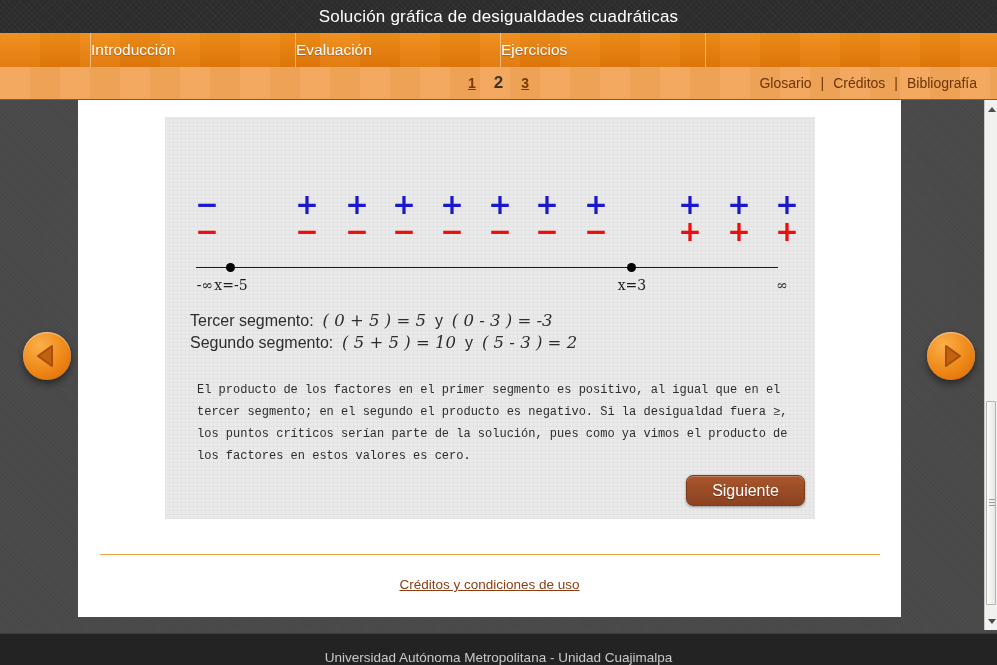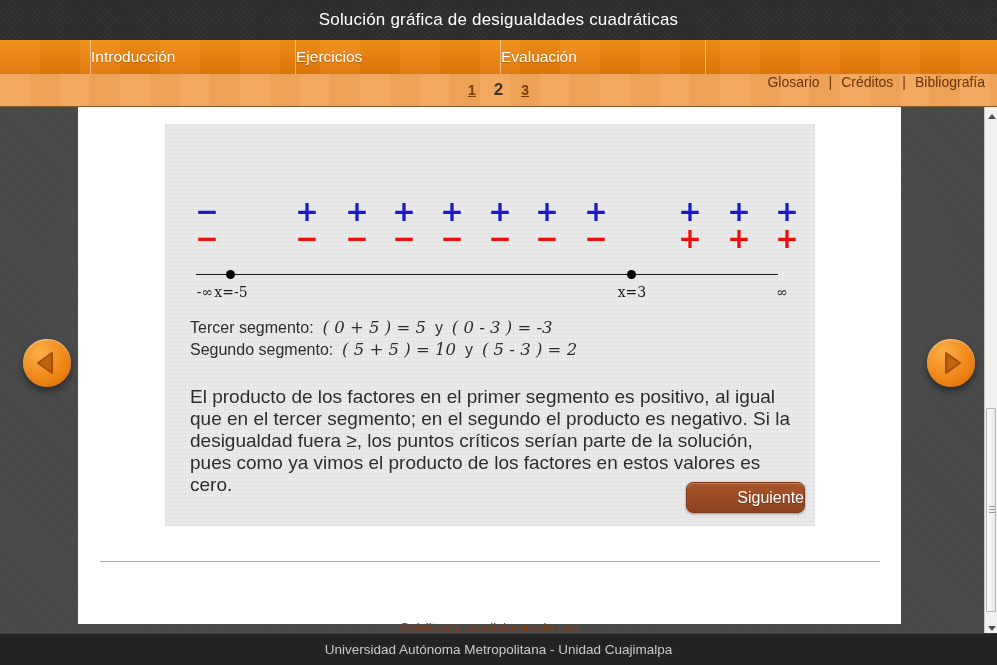--- a/index.html
+++ b/index.html
@@ -2,21 +2,21 @@
 <html><head>
 <meta charset="utf-8">
 <style>
   * { margin:0; padding:0; box-sizing:border-box; }
   html,body { width:997px; height:665px; }
   body { font-family:"Liberation Sans", sans-serif; overflow:hidden; background:#4a4a4a; }
   .app { position:relative; width:997px; height:665px; }
 
   
   .header {
-    height:40px; background-color:#2c2c2c;
+    height:33px; background-color:#2c2c2c;
     background-image: repeating-linear-gradient(45deg, rgba(255,255,255,.025) 0 1px, transparent 1px 4px),
                       repeating-linear-gradient(-45deg, rgba(255,255,255,.02) 0 1px, transparent 1px 4px);
     display:flex; align-items:center; justify-content:center;
   }
   .header .title { color:#ffffff; font-size:17px; letter-spacing:.2px; }
 
   
   .tabbar {
     height:34px; display:flex; position:relative; z-index:2;
     background:linear-gradient(#f18d17, #e0780a);
@@ -38,21 +38,21 @@
   
   .subnav {
     height:33px; background:#f2a558; position:relative; z-index:1;
     background-image: repeating-linear-gradient(90deg, rgba(255,255,255,.04) 0 30px, rgba(0,0,0,.02) 30px 60px);
     border-bottom:1px solid #8a5a26;
   }
   .pages { position:absolute; left:50%; top:0; transform:translateX(-50%); height:100%;
     display:flex; align-items:center; gap:18px; }
   .page-link { font-size:14px; font-weight:bold; color:#7a3a05; text-decoration:underline; cursor:pointer; }
   .page-link.current { font-size:17px; color:#3f3428; text-decoration:none; cursor:default; }
-  .subnav-links { position:absolute; right:12px; top:0; height:100%; display:flex; gap:9px; }
+  .subnav-links { position:absolute; right:20px; top:0; height:100%; display:flex; align-items:center; gap:9px; }
   .subnav-link { font-size:14px; color:#6d3408; cursor:pointer; }
   .subnav-sep { font-size:14px; color:#6d3408; }
 
   
   .bodyarea {
     position:relative; height:530px; background-color:#4b4b4b;
     background-image: radial-gradient(ellipse at 50% 35%, rgba(255,255,255,.04), transparent 70%),
                       repeating-linear-gradient(45deg, rgba(0,0,0,.06) 0 1px, transparent 1px 3px);
   }
   .card { position:absolute; left:78px; top:0; width:823px; height:517px; background:#ffffff; }
@@ -80,34 +80,34 @@
   .nl-dot { position:absolute; top:146px; width:9px; height:9px; border-radius:50%; background:#000; }
   .nl-dot1 { left:61px; } .nl-dot2 { left:462px; }
   .nl-label { position:absolute; top:160px; font-family:"DejaVu Serif", serif; font-size:14px; color:#1c1c1c;
     transform:translateX(-50%); white-space:nowrap; }
   .nl-neginf { left:40px; } .nl-p1 { left:66px; } .nl-p2 { left:467px; } .nl-inf { left:617px; }
 
   .segments { position:absolute; left:25px; top:193px; font-size:16px; color:#2d2d2d; line-height:22px; white-space:nowrap; }
   .seg-math { font-family:"DejaVu Serif", serif; font-style:italic; font-size:16.5px; }
   .seg-conj { font-family:"Liberation Sans", sans-serif; font-style:normal; }
 
-  .paragraph { position:absolute; left:25px; top:262px; width:608px; font-size:19px; color:#2d2d2d; line-height:22px; }
+  .paragraph { position:absolute; left:32px; top:262px; width:608px; font-size:12px; color:#2d2d2d; line-height:22px;font-family:Liberation Mono, monospace; }
 
   .nav-btn {
     position:absolute; top:358px; height:31px; border-radius:7px; border:1px solid #7c3a1a;
     background:linear-gradient(#a9562b, #8c4120); color:#ffffff; font-size:16px;
     font-family:"Liberation Sans", sans-serif; cursor:pointer;
     box-shadow:0 1px 3px rgba(0,0,0,.35), inset 0 1px 0 rgba(255,255,255,.25);
     text-shadow:0 1px 1px rgba(0,0,0,.3);
   }
   .btn-prev { left:21px; width:118px; }
-  .btn-next { left:521px; width:119px;text-align:right; }
+  .btn-next { left:521px; width:119px; }
 
   .card-hr { position:absolute; top:454px; left:22px; width:780px; border-top:1px solid #e6a23c; }
-  .credits-wrap { position:absolute; top:475px; left:0; width:100%; text-align:center;margin-top:36px; }
+  .credits-wrap { position:absolute; top:475px; left:0; width:100%; text-align:center; }
   .credits-link { font-size:13.5px; color:#8c3d12; text-decoration:underline; cursor:pointer; }
 
   
   .arrow-btn {
     position:absolute; top:232px; width:48px; height:48px; border-radius:50%; border:none; cursor:pointer;
     background:radial-gradient(circle at 35% 28%, #fbaf4a, #ef8818 55%, #e0720b 85%);
     box-shadow:0 4px 7px rgba(0,0,0,.45), inset 0 1px 1px rgba(255,255,255,.5);
   }
   .arrow-left { left:23px; } .arrow-right { left:927px; }
   .arrow-btn svg { display:block; margin:auto; }
@@ -121,38 +121,38 @@
   .sb-thumb {
     position:absolute; left:1px; top:301px; width:10px; height:204px; border:1px solid #b4b4b0; border-radius:1px;
     background:linear-gradient(90deg, #fdfdfd, #e7e7e4); cursor:pointer;
   }
   .sb-grip { position:absolute; left:2px; top:50%; margin-top:-4px; width:6px; height:8px;
     background:repeating-linear-gradient(#9c9c98 0 1px, transparent 1px 3px); }
 
   
   .footer {
     position:absolute; bottom:0; left:0; width:997px; height:32px; background:#232323; border-top:1px solid #3d3d3d;
-    display:flex; align-items:center; justify-content:center;
+    display:flex; align-items:flex-end; justify-content:center;
   }
   .footer-text { color:#c9c9c9; font-size:13.5px; }
 </style>
 </head>
 <body>
 
 <div class="app">
 
   <div class="header">
     <div class="title">Solución gráfica de desigualdades cuadráticas</div>
   </div>
 
   <div class="tabbar">
     <div class="tab-spacer-left"></div>
     <div class="tab">Introducción</div>
+    <div class="tab">Evaluación</div>
     <div class="tab">Ejercicios</div>
-    <div class="tab">Evaluación</div>
     <div class="tab-spacer-right"></div>
   </div>
 
   <div class="subnav">
     <div class="pages">
       <span class="page-link">1</span>
       <span class="page-link current">2</span>
       <span class="page-link">3</span>
     </div>
     <div class="subnav-links">

